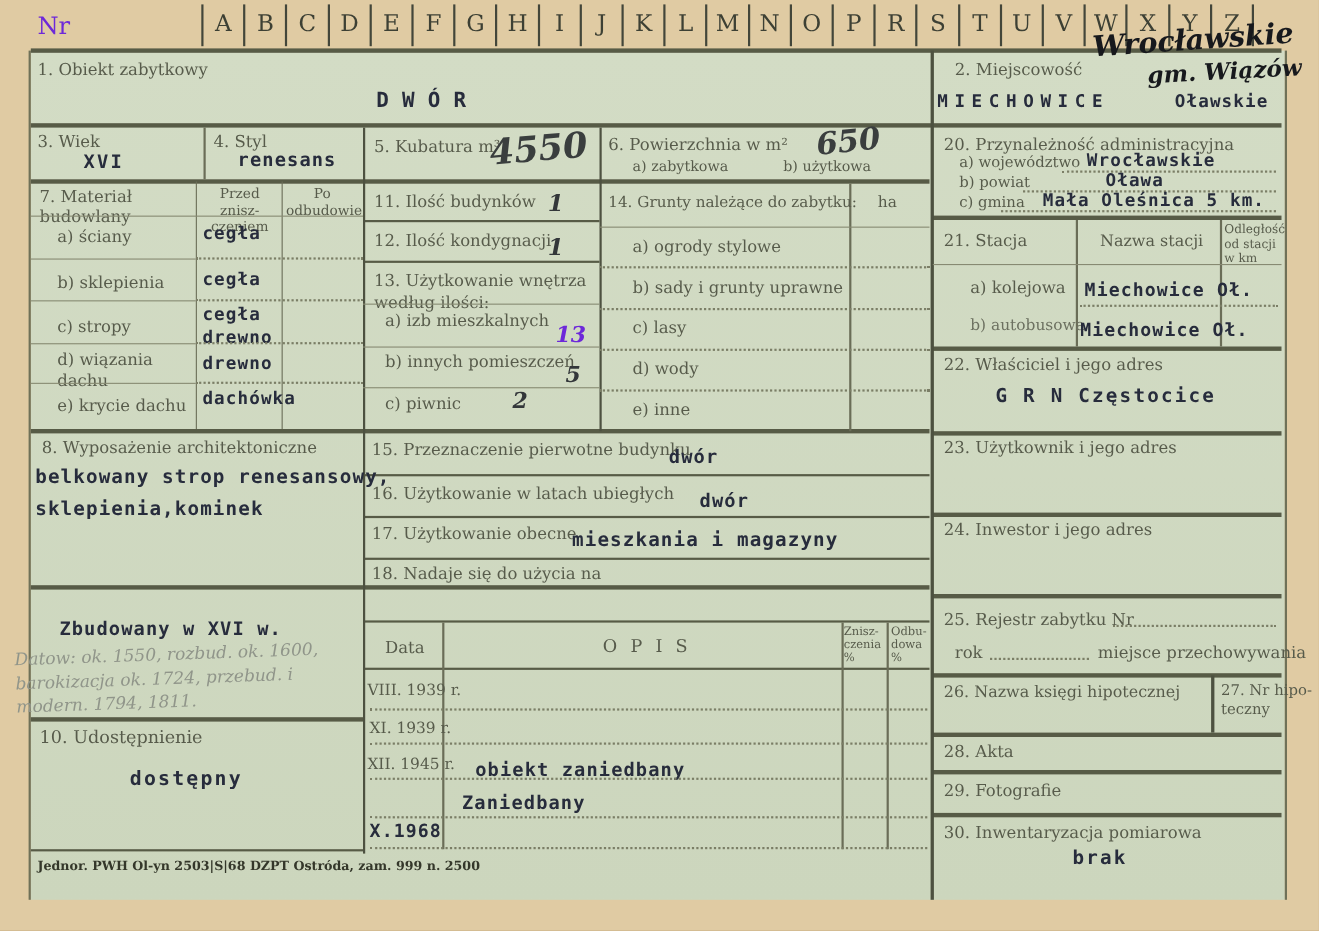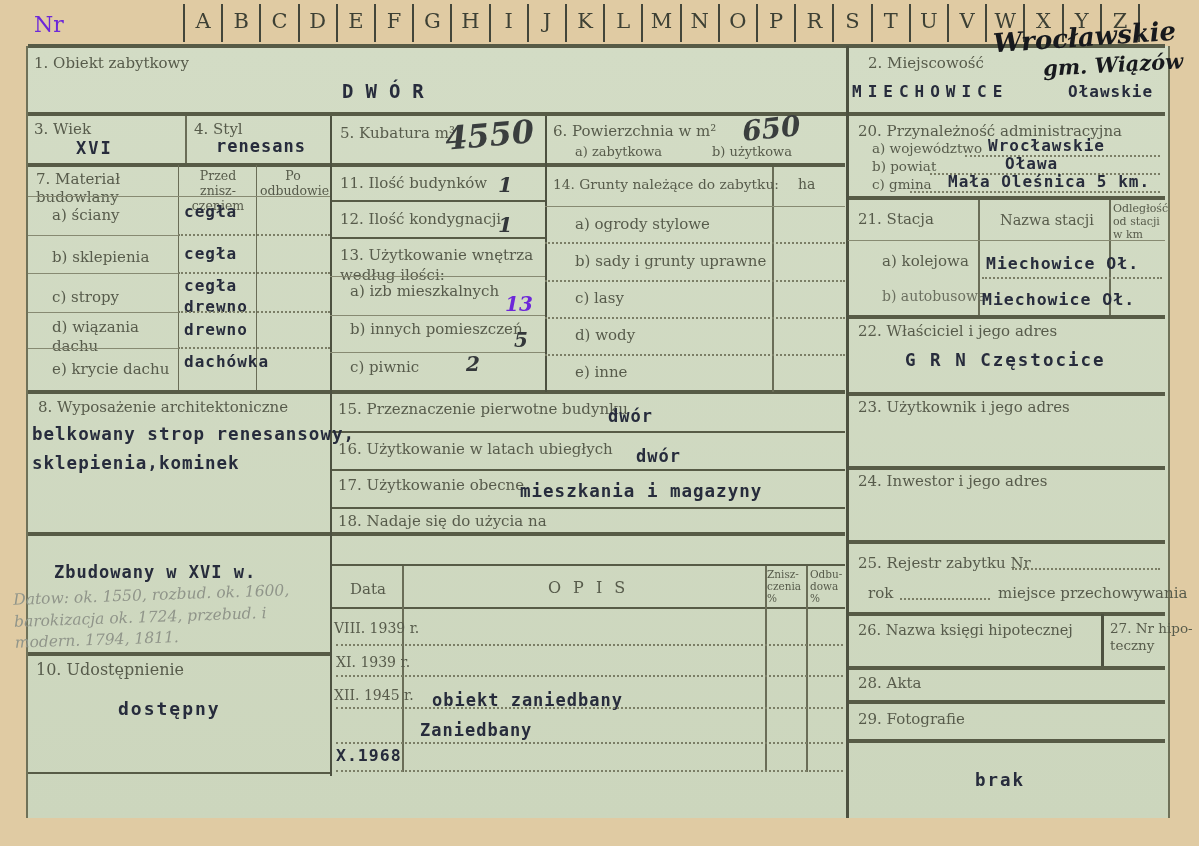--- a/index.html
+++ b/index.html
@@ -156,20 +156,21 @@
 sklepienia,kominek</div>
 
   <div class="typed" style="left:54px;top:562px;font-size:17px;">Zbudowany w XVI w.</div>
   <div class="hand pencil" style="left:14px;top:585px;font-size:15.5px;line-height:1.4;transform:rotate(-2deg);">Datow: ok. 1550, rozbud. ok. 1600,
 barokizacja ok. 1724, przebud. i
 modern. 1794, 1811.</div>
 
   <div class="lbl" style="left:36px;top:660px;font-size:16px;">10. Udostępnienie</div>
   <div class="typed" style="left:118px;top:698px;font-size:18px;letter-spacing:2px;">dostępny</div>
 
+  <div class="lbl" style="left:34px;top:780px;font-size:11.5px;color:#34372a;font-weight:700;">Jednor. PWH Ol-yn 2503|S|68  DZPT Ostróda, zam. 999 n. 2500</div>
 
   <div class="lbl" style="left:340px;top:174px;font-size:15px;">11. Ilość budynków</div>
   <div class="hand" style="left:498px;top:172px;font-size:21px;font-weight:700;color:#33373a;">1</div>
   <div class="lbl" style="left:340px;top:210px;font-size:15px;">12. Ilość kondygnacji</div>
   <div class="hand" style="left:498px;top:212px;font-size:21px;font-weight:700;color:#33373a;">1</div>
   <div class="lbl" style="left:340px;top:246px;font-size:15px;line-height:1.3;">13. Użytkowanie wnętrza
 według ilości:</div>
   <div class="tl" style="left:330px;top:276px;width:215px;"></div>
   <div class="lbl" style="left:350px;top:282px;font-size:15px;">a) izb mieszkalnych</div>
   <div class="hand" style="left:505px;top:292px;font-size:20px;font-weight:700;color:#6d28d9;">13</div>
@@ -253,14 +254,15 @@
   <div class="dl" style="left:1012px;top:568px;width:148px;"></div>
   <div class="lbl" style="left:868px;top:584px;font-size:15px;">rok</div>
   <div class="dl" style="left:900px;top:598px;width:90px;"></div>
   <div class="lbl" style="left:998px;top:584px;font-size:15px;text-align:right;">miejsce przechowywania</div>
 
   <div class="lbl" style="left:858px;top:622px;font-size:14.5px;">26. Nazwa księgi hipotecznej</div>
   <div class="lbl" style="left:1110px;top:620px;font-size:13.5px;line-height:1.25;">27. Nr hipo-
 teczny</div>
   <div class="lbl" style="left:858px;top:674px;font-size:15px;">28. Akta</div>
   <div class="lbl" style="left:858px;top:710px;font-size:15px;">29. Fotografie</div>
+  <div class="lbl" style="left:858px;top:748px;font-size:15px;">30. Inwentaryzacja pomiarowa</div>
   <div class="typed" style="left:975px;top:770px;font-size:17.5px;letter-spacing:2px;">brak</div>
 </div>
 
 </body></html>

